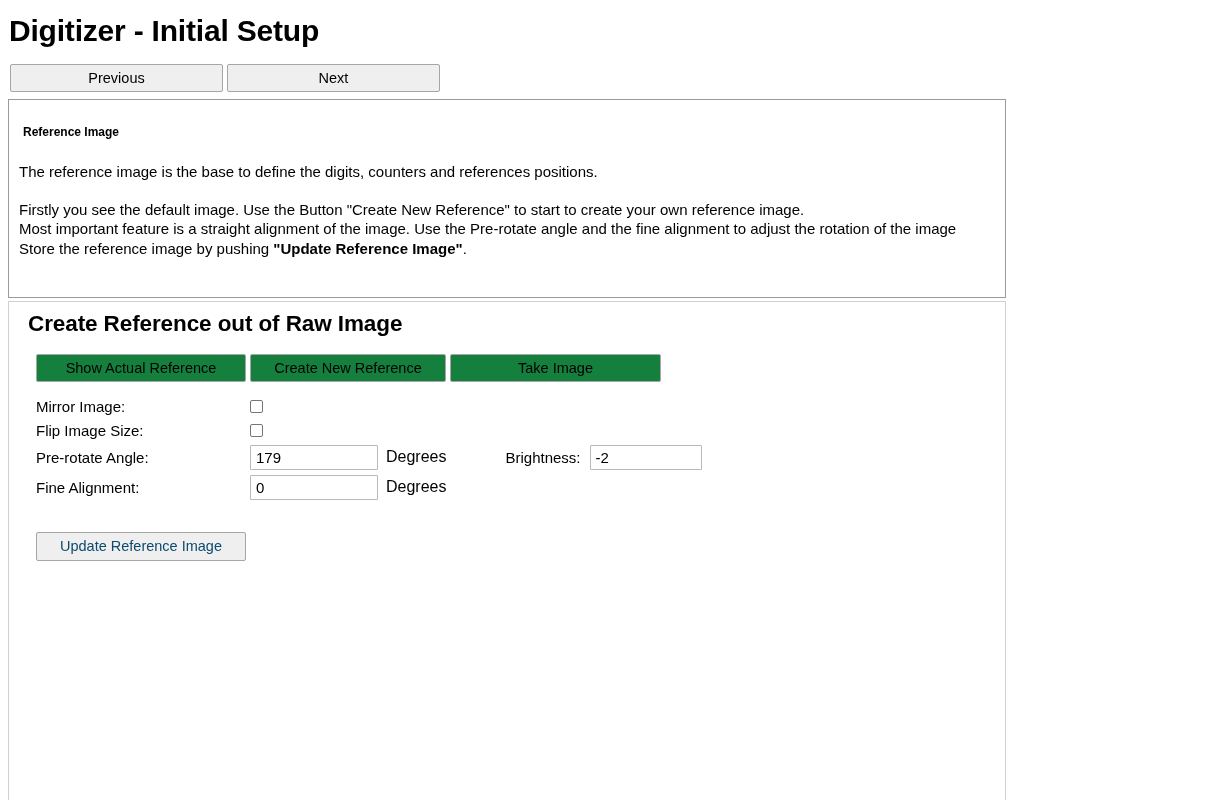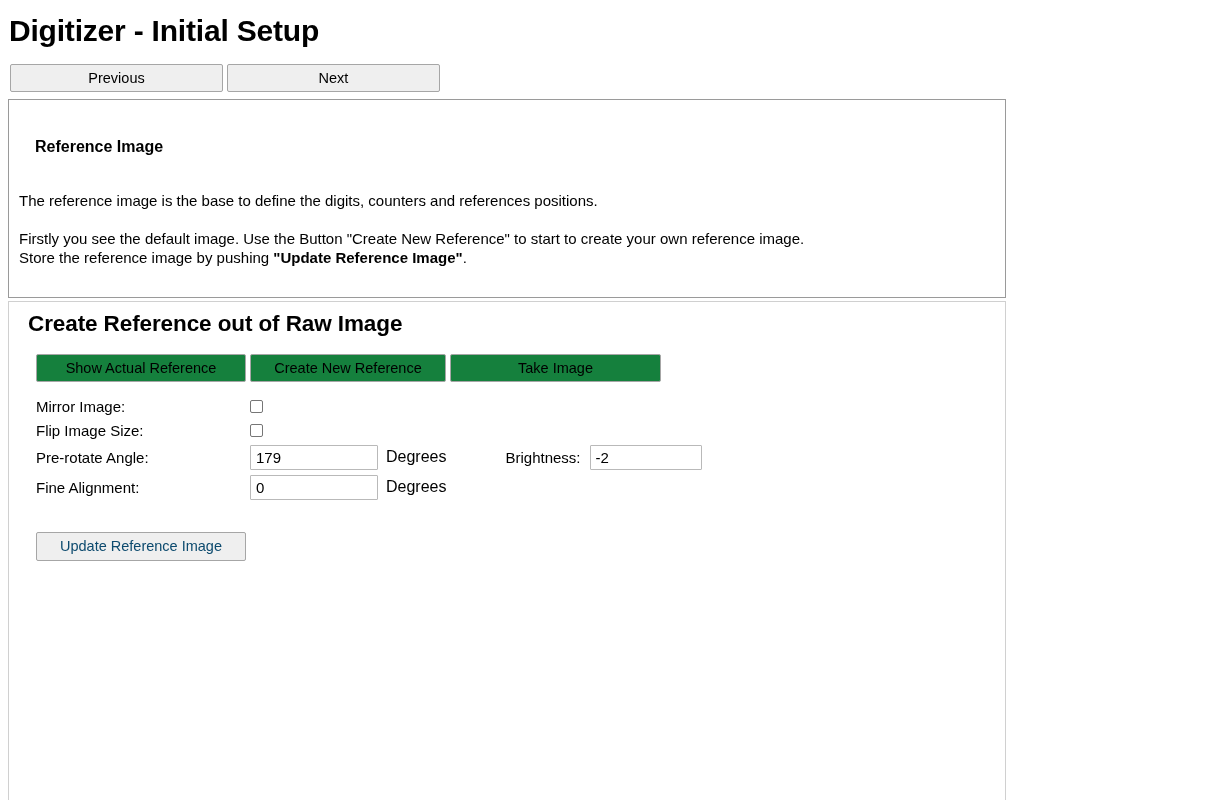--- a/index.html
+++ b/index.html
@@ -56,23 +56,23 @@
     left: 8px;
     top: 99px;
     width: 998px;
     height: 199px;
     box-sizing: border-box;
     border: 1px solid #9a9a9a;
     background: #ffffff;
     overflow: hidden;
   }
   .info-heading {
-    font-size: 16px;
+    font-size: 12px;
     font-weight: bold;
-    margin: 16px;
+    margin: 4px;
     padding: 21px 0 0 10px;
     line-height: 1.2;
   }
   .info-body {
     padding: 0 12px 0 10px;
     font-size: 15px;
     line-height: 1.27;
   }
   .info-para {
     margin: 0;
@@ -224,20 +224,21 @@
   <button class="nav-btn">Previous</button>
   <button class="nav-btn">Next</button>
 </div>
 
 <div class="info-panel">
   <div class="info-heading">Reference Image</div>
   <div class="info-body">
     <p class="info-para">The reference image is the base to define the digits, counters and references positions.</p>
     <div class="info-para tight">
       <div class="info-line">Firstly you see the default image. Use the Button "Create New Reference" to start to create your own reference image.</div>
+      <div class="info-line">Most important feature is a straight alignment of the image. Use the Pre-rotate angle and the fine alignment to adjust the rotation of the image</div>
       <div class="info-line"><span>Store the reference image by pushing </span><span class="info-bold">"Update Reference Image"</span><span>.</span></div>
     </div>
   </div>
 </div>
 
 <div class="form-panel">
   <h2 class="form-heading">Create Reference out of Raw Image</h2>
 
   <div class="action-row">
     <button class="action-btn w1">Show Actual Reference</button>

